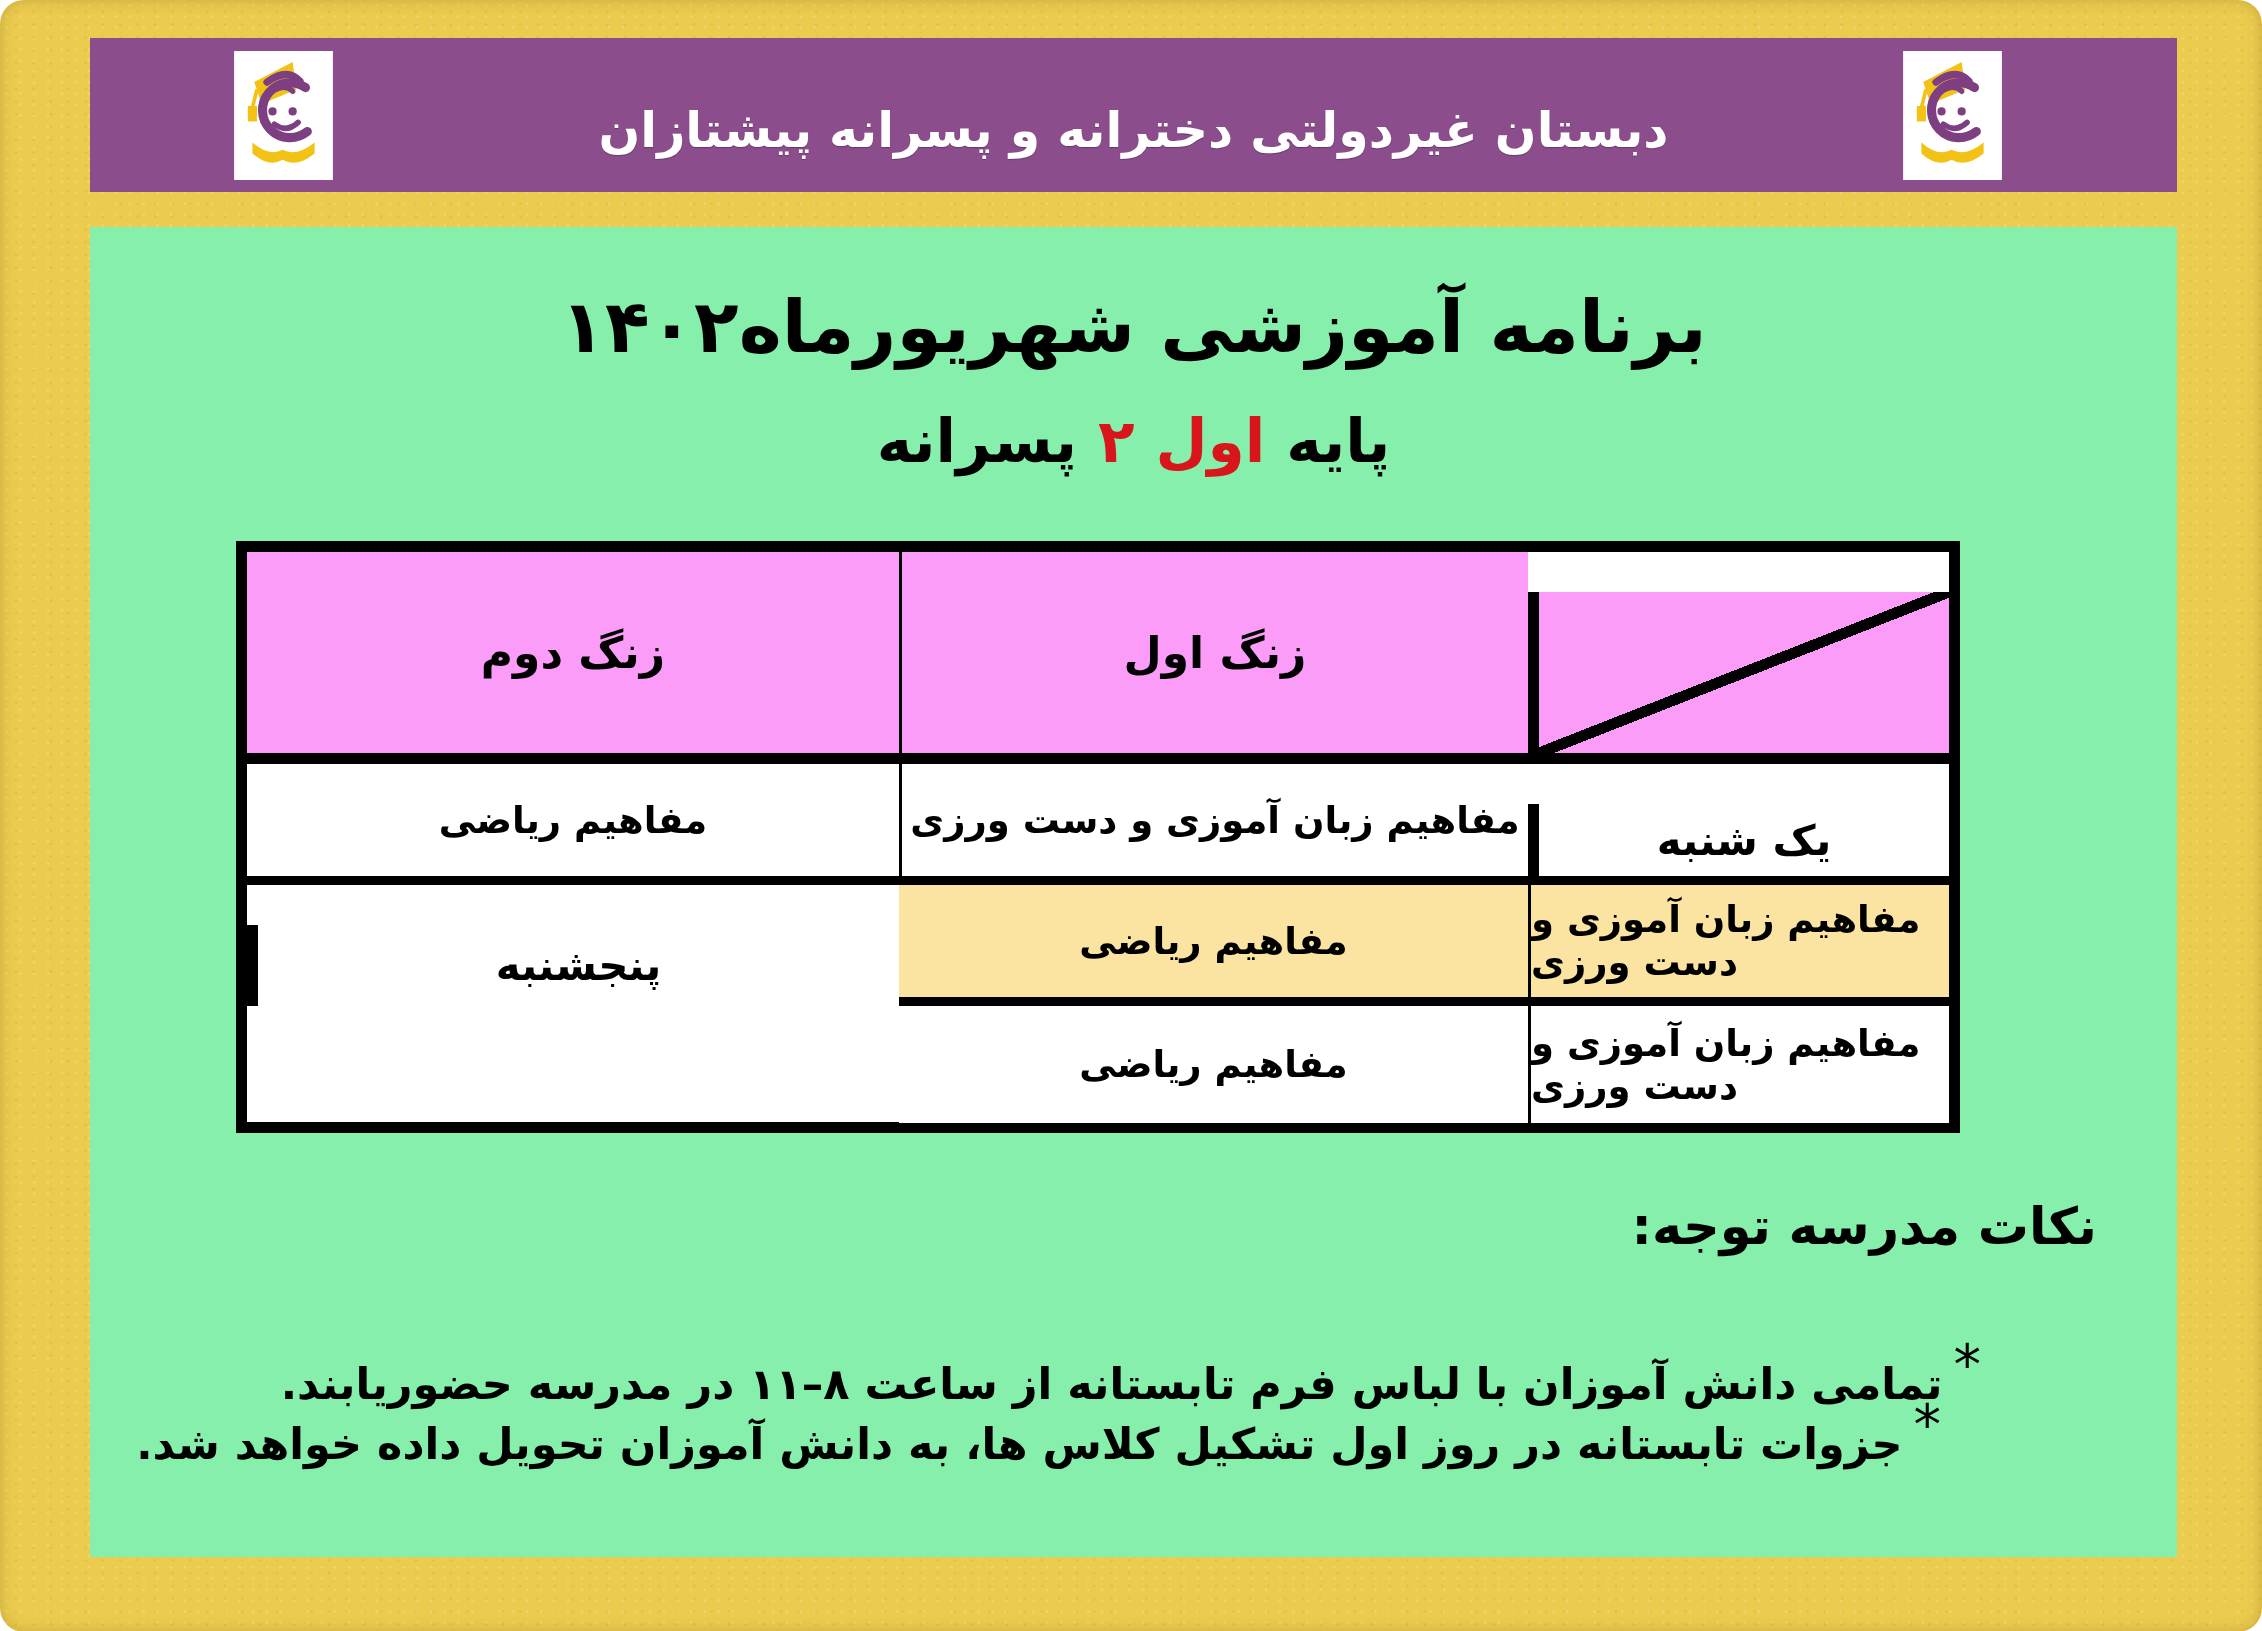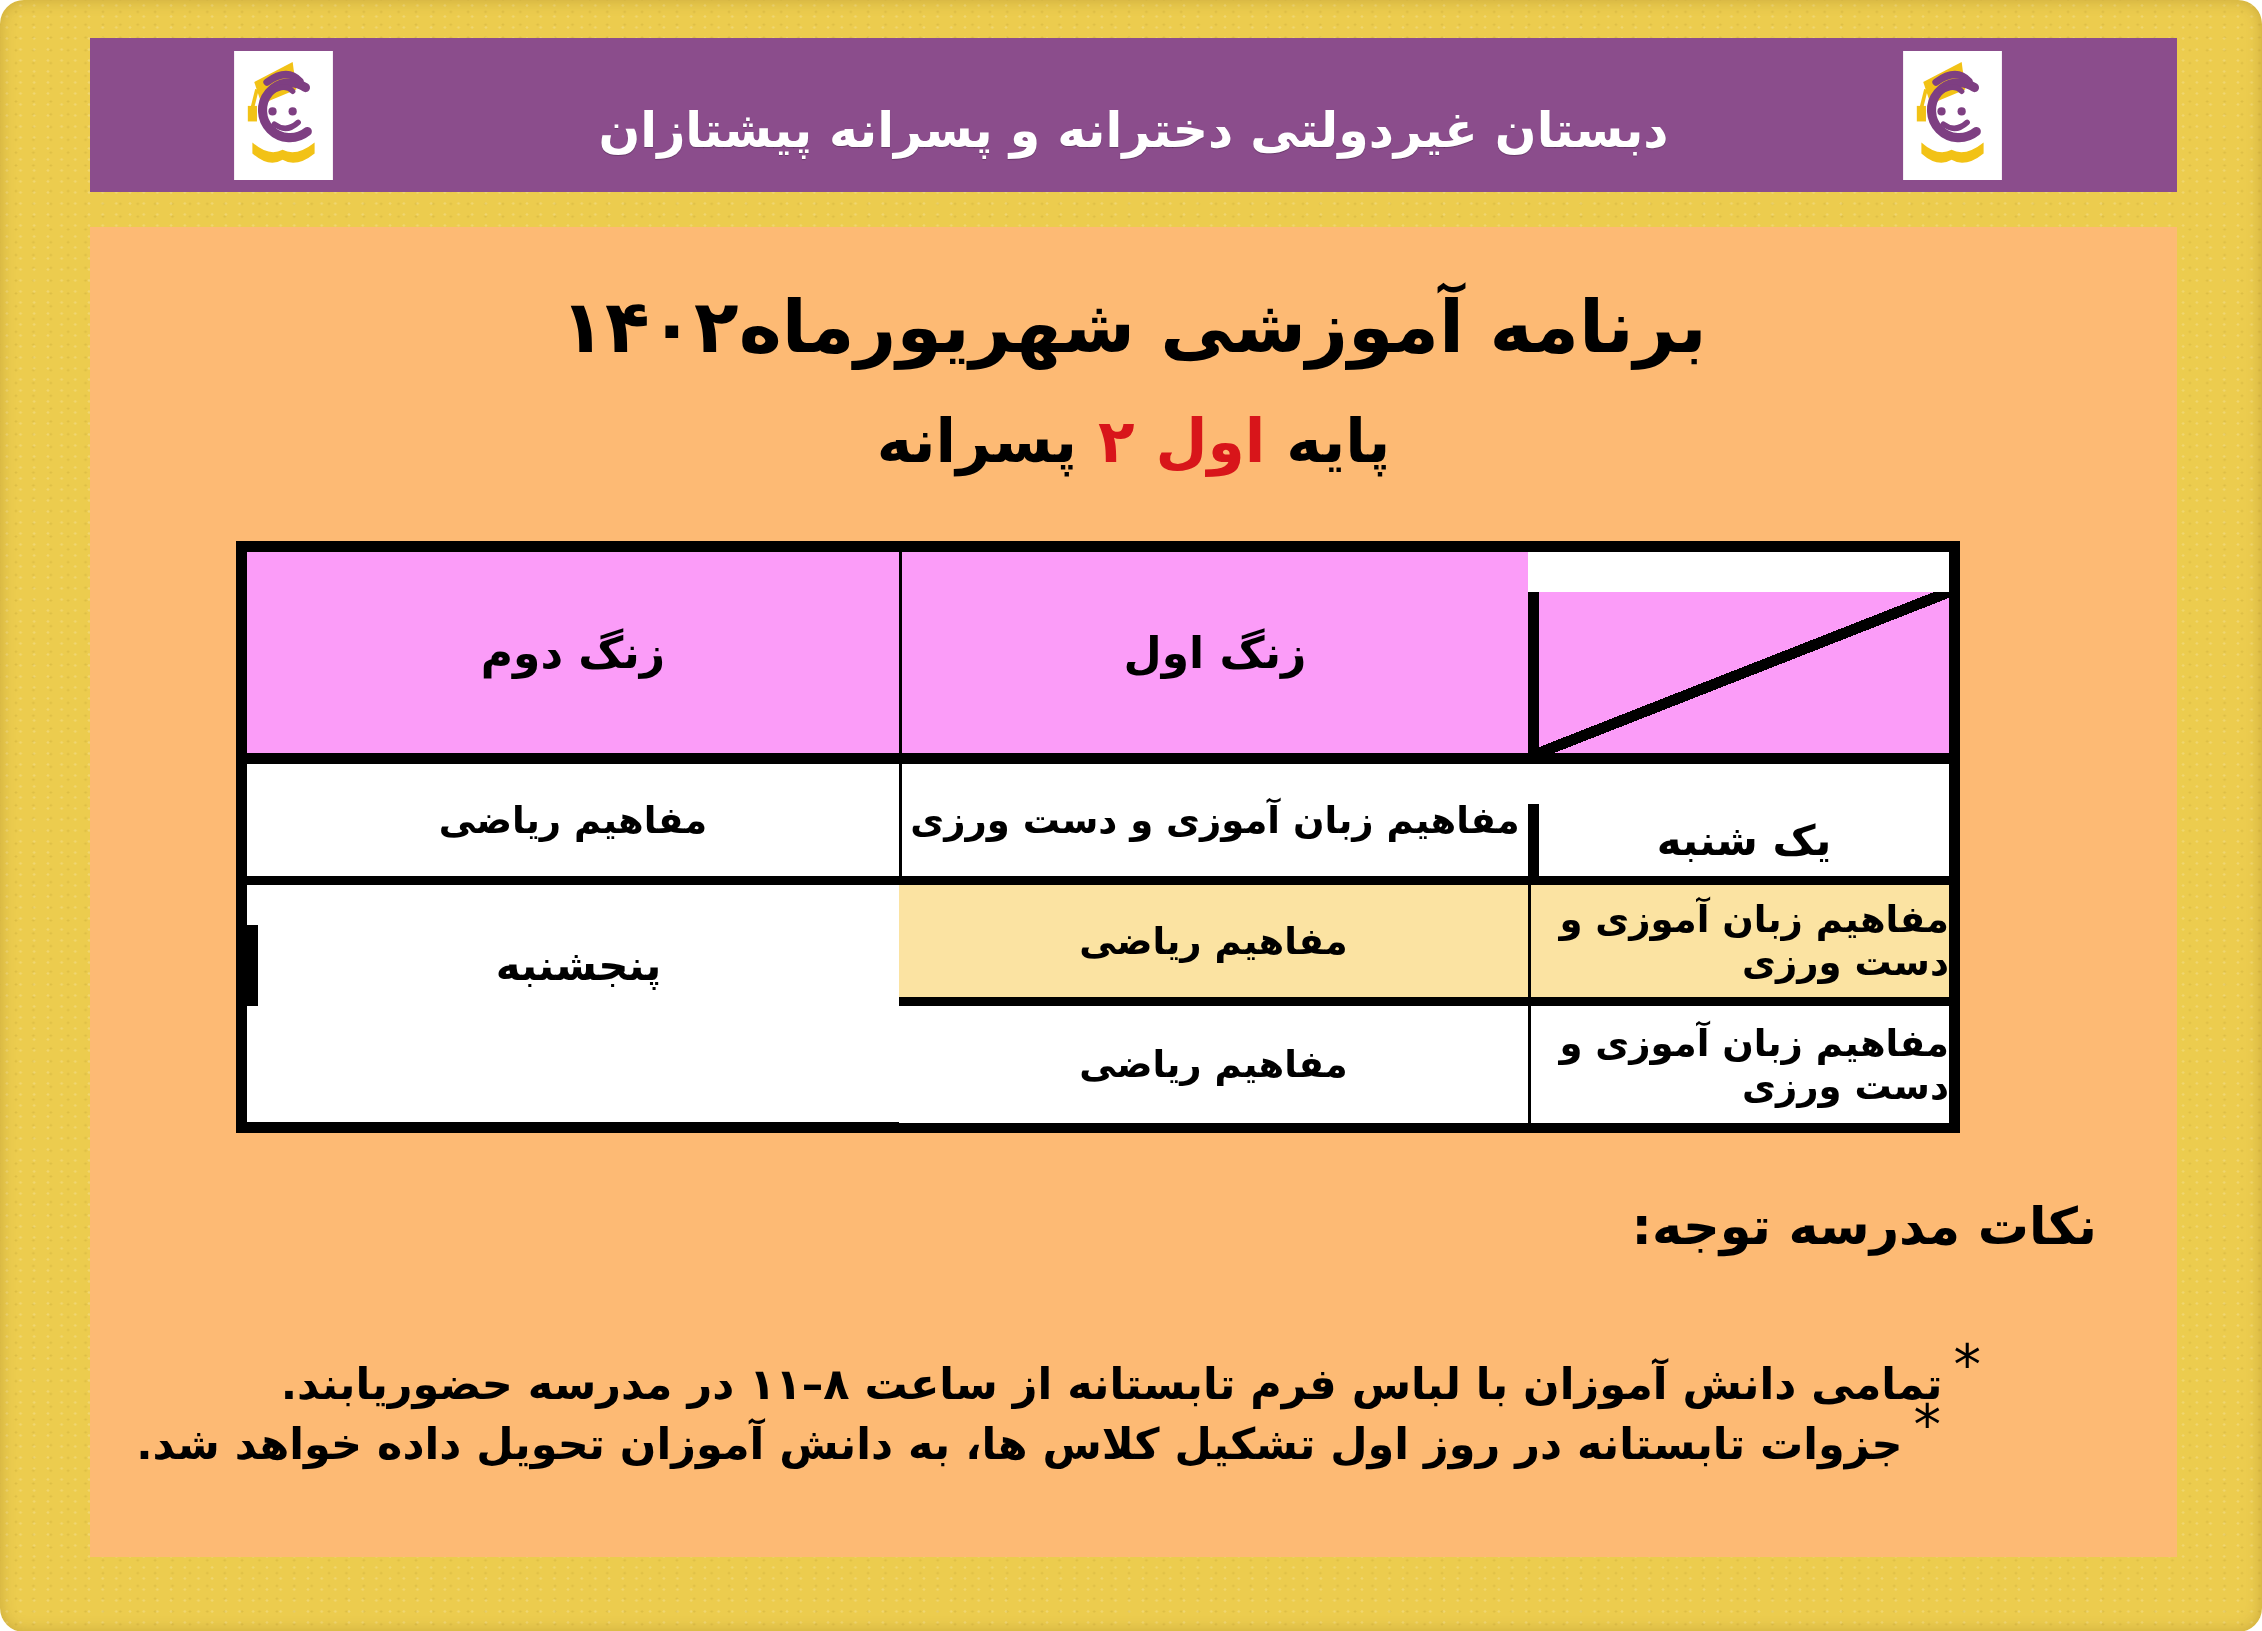--- a/index.html
+++ b/index.html
@@ -29,21 +29,21 @@
   .school-name {
     position:absolute; left:0; right:0; top:0; height:184px;
     display:flex; align-items:center; justify-content:center;
     direction:rtl; color:#ffffff; font-size:49px; font-weight:700;
     letter-spacing:0.9px; text-shadow:0 0.9px 0.9px rgba(0,0,0,.25);
   }
 
   
   .sheet {
     position:absolute; left:90px; top:227px; width:2087px; height:1330px;
-    background:#fdba74; direction:rtl;
+    background:#86efac; direction:rtl;
   }
 
   .title {
     position:absolute; top:57px; left:0; right:0; text-align:center;
     font-size:73px; font-weight:800; color:#000; direction:rtl;
   }
   .subtitle {
     position:absolute; top:179px; left:0; right:0; text-align:center;
     font-size:60px; font-weight:800; color:#000; direction:rtl;
   }
@@ -52,21 +52,21 @@
   
   .schedule {
     position:absolute; top:314px; right:217px; width:1724px; height:592px;
     border:11px solid #000; background:#fff;
     display:grid; direction:rtl;
     grid-template-columns:421px 629px 652px;
     grid-template-rows:212px 121px 121px 117px;
   }
   .cell {
     display:flex; align-items:center; justify-content:center;
-    font-weight:700; color:#000; background:#ffffff; text-align:right;
+    font-weight:700; color:#000; background:#ffffff; text-align:left;
   }
   .hdr    { background:#FB9CF8; font-size:44px; }
   .day    { font-size:42px; }
   .lesson { font-size:37px; }
   .c1 { border-left:11px solid #000;margin-top:40px; }  
   .c2 { border-left:3.7px  solid #000; }  
   .rH { border-bottom:11px solid #000; }
   .rA { border-bottom:9.1px solid #000; }
   .cream { background:#FBE3A2; }
   .corner {

